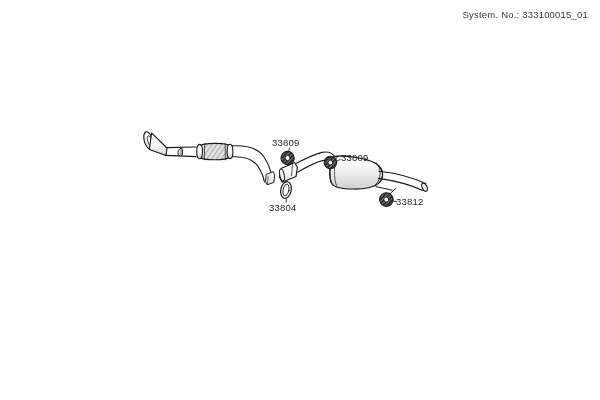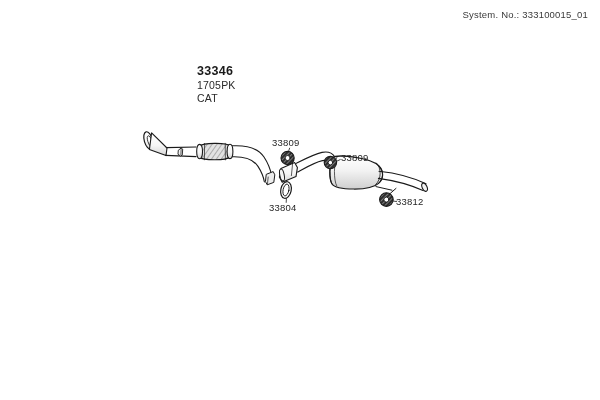--- a/index.html
+++ b/index.html
@@ -60,25 +60,20 @@
     letter-spacing: 0.2px;
   }
 </style>
 </head>
 <body>
 
 <div id="page">
 
   <div id="system-no">System. No.: 333100015_01</div>
 
-  <div class="part-group" id="group-left">
-    <div class="part-code">33346</div>
-    <div class="part-line">1705PK</div>
-    <div class="part-line">CAT</div>
-  </div>
 
 
   <svg id="drawing" viewBox="0 0 600 400">
     <defs>
       <linearGradient id="bodyShade" x1="0" y1="0" x2="0" y2="1">
         <stop offset="0%" stop-color="#ffffff"></stop>
         <stop offset="45%" stop-color="#f2f2f2"></stop>
         <stop offset="100%" stop-color="#cfcfcf"></stop>
       </linearGradient>
       <linearGradient id="pipeShade" x1="0" y1="0" x2="0" y2="1">

